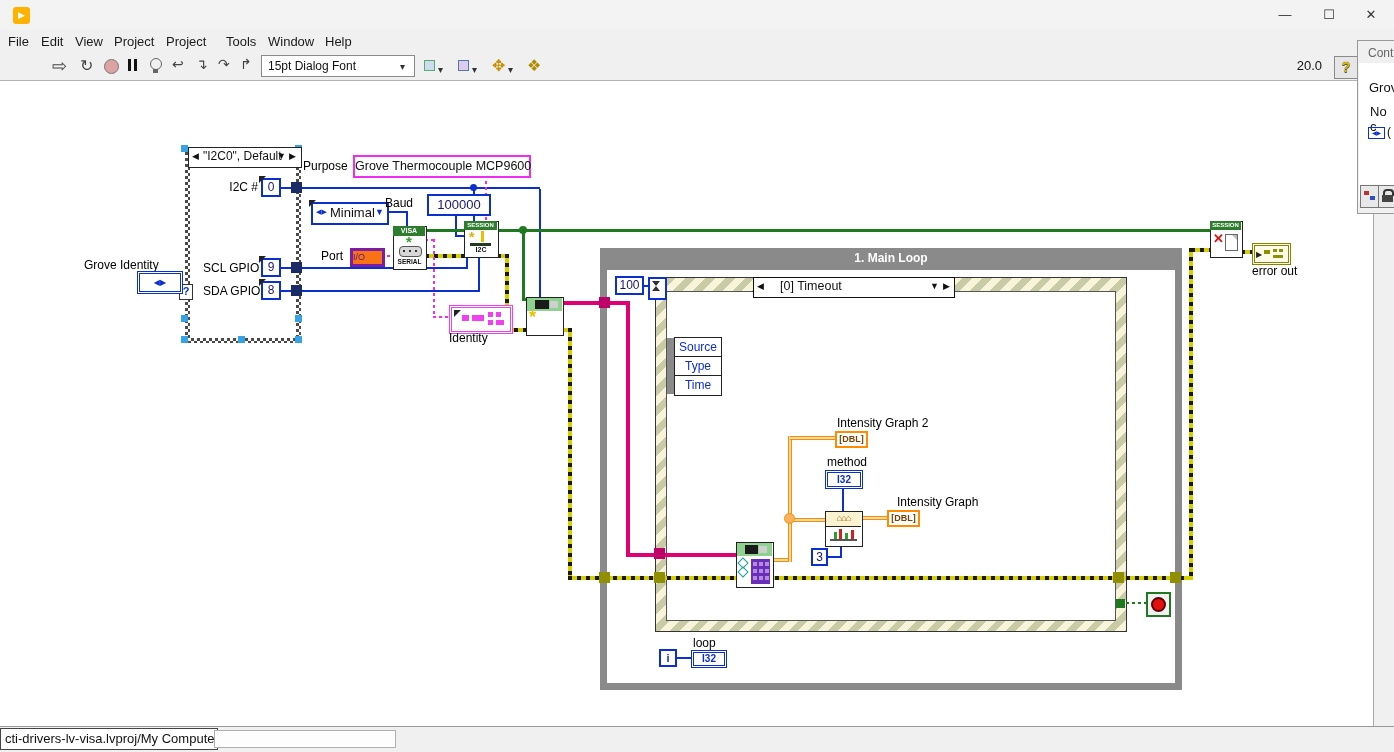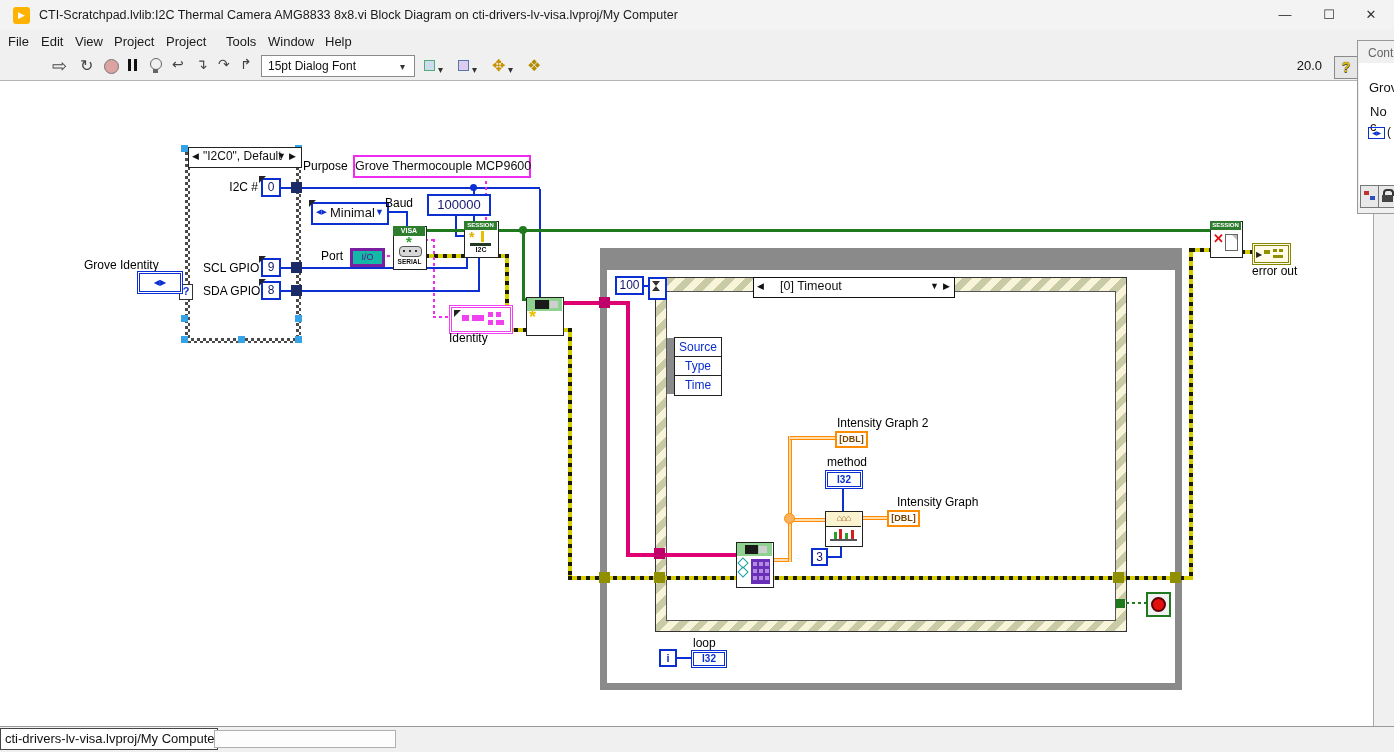--- a/index.html
+++ b/index.html
@@ -77,21 +77,20 @@
   #hthumb{left:214px;top:730px;width:180px;height:16px;background:#fdfdfd;border:1px solid #b0b0b0;position:absolute;}
   .minibtn{position:absolute;width:17px;height:21px;background:#e8e8e8;border:1px solid #777;}
 </style>
 </head>
 <body>
 
 <div id="app">
 
   <div class="abs" id="titlebar">
     <div class="abs" id="lvicon">▶</div>
-    <div class="abs" id="wtitle">CTI-Scratchpad.lvlib:I2C Thermal Camera AMG8833 8x8.vi Block Diagram on cti-drivers-lv-visa.lvproj/My Computer</div>
     <div class="abs wbtn" style="left:1262px">—</div>
     <div class="abs wbtn" style="left:1306px">☐</div>
     <div class="abs wbtn" style="left:1348px">✕</div>
   </div>
 
   <div class="abs" id="menubar">
     <span class="mitem" style="left:8px">File</span>
     <span class="mitem" style="left:41px">Edit</span>
     <span class="mitem" style="left:75px">View</span>
     <span class="mitem" style="left:114px">Project</span>
@@ -128,20 +127,21 @@
     <span id="helpbtn">?</span>
   </div>
 
   <div class="abs" id="vscroll"></div>
   <div class="abs" id="bottombar"></div>
   <div id="statusbox">cti-drivers-lv-visa.lvproj/My Computer</div>
   <div id="hthumb"></div>
 
   <div class="abs" id="loopout"></div>
   <div class="abs" id="loopin"></div>
+  <div class="abs" id="looptitle">1. Main Loop</div>
 
   <div class="abs" id="evout"></div>
   <div class="abs" id="evin"></div>
 
   <div class="abs" id="caseb"></div>
   <div class="abs" id="casein"></div>
   <div class="hdl" style="left:181px;top:145px"></div>
   <div class="hdl" style="left:295px;top:145px"></div>
   <div class="hdl" style="left:181px;top:315px"></div>
   <div class="hdl" style="left:295px;top:315px"></div>
@@ -240,21 +240,21 @@
     <span class="abs" style="left:3px;top:4px;font-size:7px;color:#0b2fd0">◀▶</span>
     <span class="abs" style="left:17px;top:1px;font-size:13px">Minimal</span>
     <span class="abs" style="left:62px;top:3px;font-size:9px;color:#0b2fd0">▼</span>
   </div>
   <div class="corner" style="left:309px;top:200px"></div>
 
   <div class="lbl" style="left:385px;top:196px">Baud</div>
   <div class="numc" style="left:427px;top:194px;width:60px;height:18px;font-size:13px;line-height:18px">100000</div>
 
   <div class="lbl" style="left:321px;top:249px">Port</div>
-  <div class="abs" style="left:350px;top:248px;width:29px;height:13px;background:#14b8a6;border:3px solid #7a1fa2;color:#5a1580;font-weight:normal;font-size:9px;line-height:13px;text-align:center">I/O</div>
+  <div class="abs" style="left:350px;top:248px;width:29px;height:13px;background:#f97316;border:3px solid #7a1fa2;color:#5a1580;font-weight:normal;font-size:9px;line-height:13px;text-align:left">I/O</div>
 
   <div class="nodebox" style="left:393px;top:226px;width:32px;height:42px">
     <div class="nhead" style="left:-1px;top:-1px;width:32px;height:10px;font-size:7px;line-height:10px">VISA</div>
     <span class="abs" style="left:12px;top:6px;color:#2e9e2e;font-weight:bold;font-size:15px">*</span>
     <div class="abs" style="left:5px;top:19px;width:21px;height:9px;background:#d8d8d8;border:1px solid #555;border-radius:4px">
       <span class="abs" style="left:3px;top:3px;width:2px;height:2px;background:#333"></span>
       <span class="abs" style="left:9px;top:3px;width:2px;height:2px;background:#333"></span>
       <span class="abs" style="left:15px;top:3px;width:2px;height:2px;background:#333"></span>
     </div>
     <div class="abs" style="left:0;top:31px;width:31px;text-align:center;font-size:6.5px;font-weight:bold">SERIAL</div>

